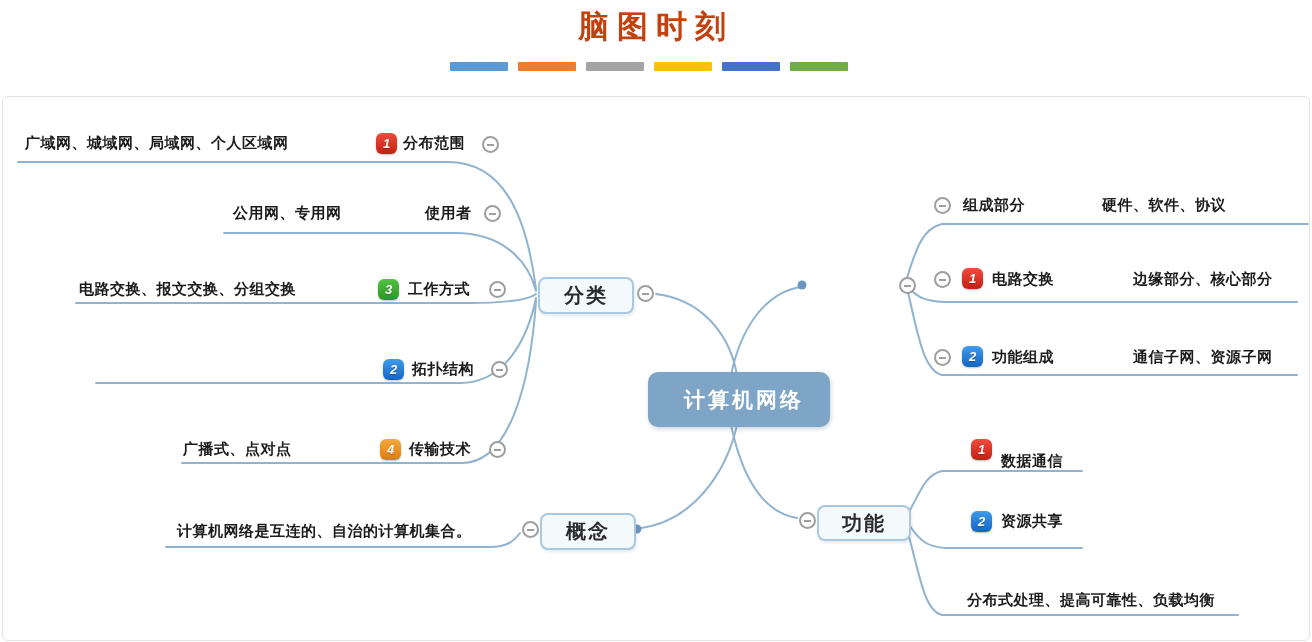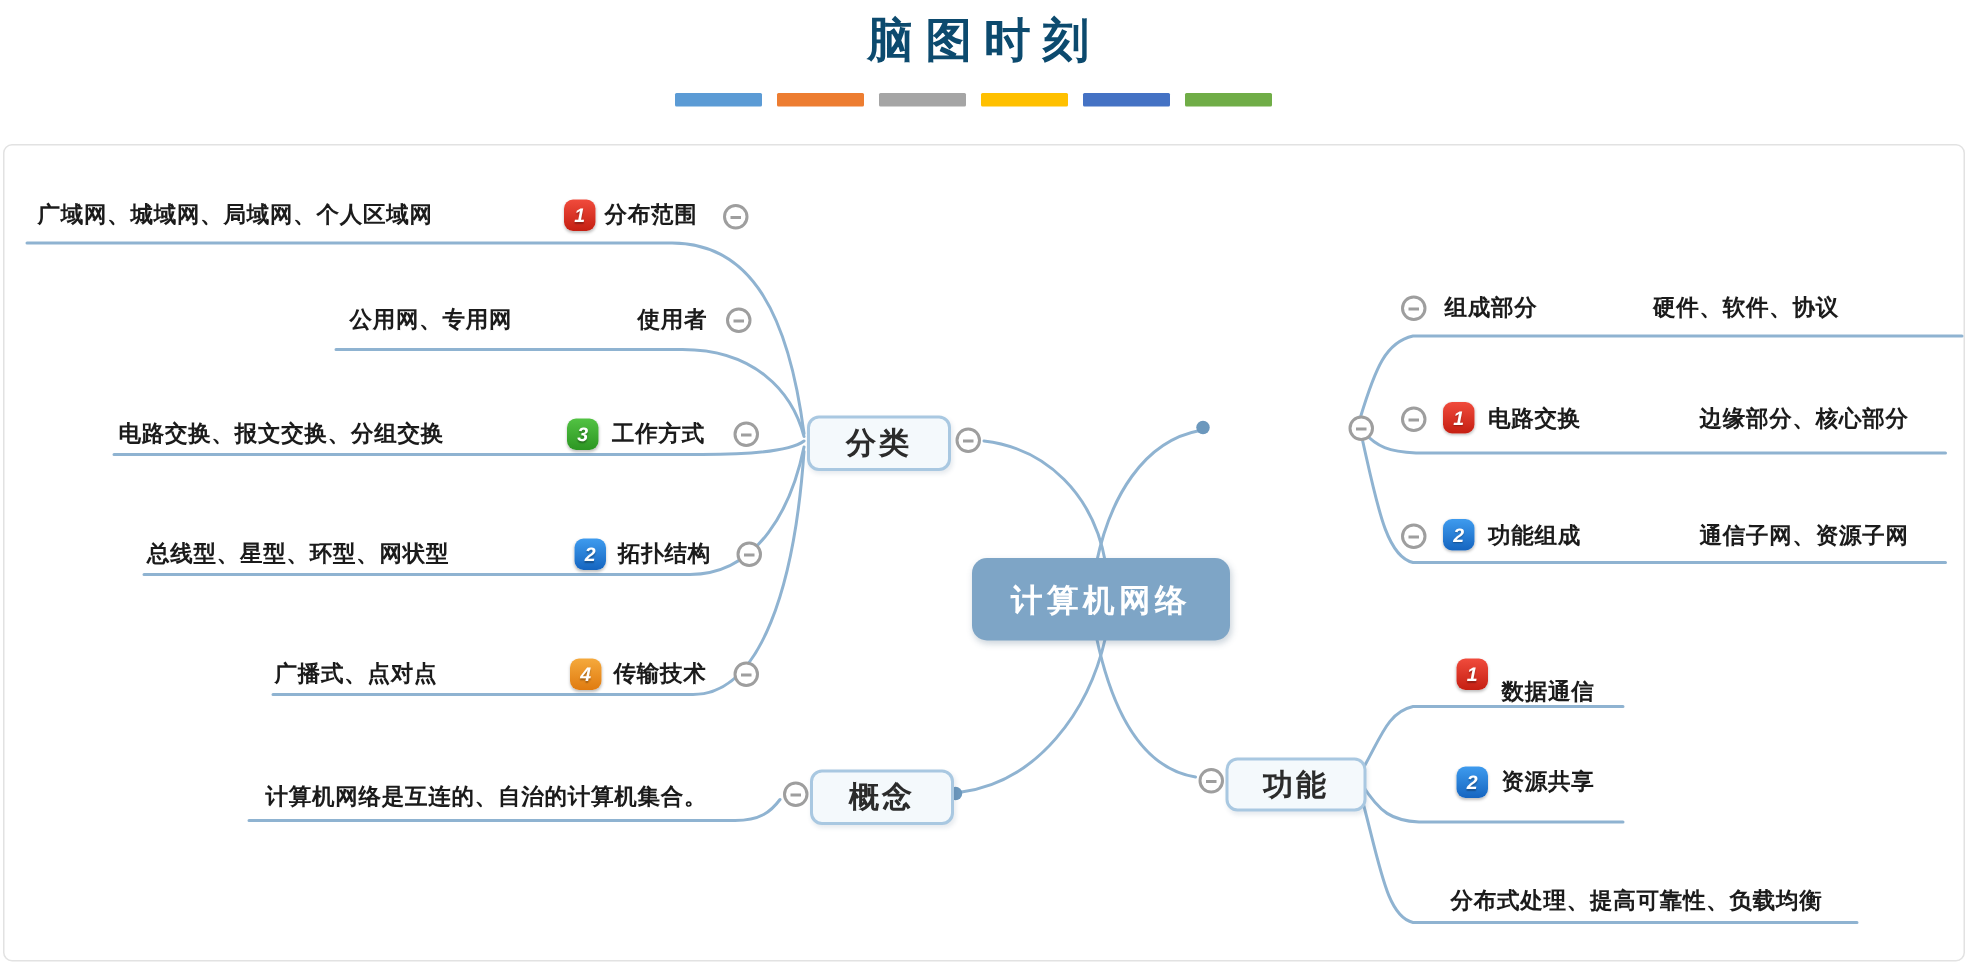--- a/index.html
+++ b/index.html
@@ -36,21 +36,21 @@
   .badge-red{background:linear-gradient(180deg,#F04B3C 0%,#C51F12 100%);}
   .badge-blue{background:linear-gradient(180deg,#3E9BEE 0%,#1565C0 100%);}
   .badge-green{background:linear-gradient(180deg,#52C243 0%,#2C9622 100%);}
   .badge-orange{background:linear-gradient(180deg,#F5A93C 0%,#E07B10 100%);}
 </style>
 </head>
 <body>
 
 <div class="stage">
 
-  <div class="title" style="color: #0c4a6e;">脑图时刻</div>
+  <div class="title" style="color: #c2410c;">脑图时刻</div>
   <div class="bars">
       <div class="bar" style="background: rgb(91, 155, 213);"></div>
       <div class="bar" style="background: rgb(237, 125, 49);"></div>
       <div class="bar" style="background: rgb(165, 165, 165);"></div>
       <div class="bar" style="background: rgb(255, 192, 0);"></div>
       <div class="bar" style="background: rgb(68, 114, 196);"></div>
       <div class="bar" style="background: rgb(112, 173, 71);"></div>
     </div>
 
   <div class="map-border"></div>
@@ -76,40 +76,39 @@
       <path d="M908,292 C918,336 924,371 942,375 H1297"></path>
 
       <path d="M906,517 C920,494 924,475 942,471 H1082"></path>
       <path d="M908,523 C920,542 928,547 946,548 H1082"></path>
       <path d="M906,525 C920,576 924,611 942,615 H1238"></path>
     </g>
     <circle cx="637" cy="529" r="4.5" fill="#6C98BD"></circle>
     <circle cx="802" cy="285" r="4.5" fill="#6C98BD"></circle>
   </svg>
 
-  <div class="root" style="left:648px;top:372px;width:172px;height:55px;">计算机网络</div>
+  <div class="root" style="left:648px;top:372px;width:172px;height:55px;padding-left:10px;">计算机网络</div>
 
   <div class="topic" style="left:538px;top:277px;width:92px;height:33px;">分类</div>
   <div class="expander" style="left:637px;top:285px;"></div>
 
   <span class="leaf" style="left:25px;top:134px;">广域网、城域网、局域网、个人区域网</span>
   <span class="badge badge-red" style="left:376px;top:133px;">1</span>
   <span class="nlabel" style="left:403px;top:134px;">分布范围</span>
   <div class="expander" style="left:482px;top:136px;"></div>
 
   <span class="leaf" style="left:233px;top:204px;">公用网、专用网</span>
   <span class="nlabel" style="left:425px;top:204px;">使用者</span>
   <div class="expander" style="left:484px;top:205px;"></div>
 
   <span class="leaf" style="left:79px;top:280px;">电路交换、报文交换、分组交换</span>
   <span class="badge badge-green" style="left:378px;top:279px;">3</span>
   <span class="nlabel" style="left:408px;top:280px;">工作方式</span>
   <div class="expander" style="left:489px;top:281px;"></div>
 
-  <span class="leaf" style="left:98px;top:360px;">总线型、星型、环型、网状型</span>
   <span class="badge badge-blue" style="left:383px;top:359px;">2</span>
   <span class="nlabel" style="left:412px;top:360px;">拓扑结构</span>
   <div class="expander" style="left:491px;top:361px;"></div>
 
   <span class="leaf" style="left:183px;top:440px;">广播式、点对点</span>
   <span class="badge badge-orange" style="left:380px;top:439px;">4</span>
   <span class="nlabel" style="left:409px;top:440px;">传输技术</span>
   <div class="expander" style="left:489px;top:441px;"></div>
 
   <div class="expander" style="left:522px;top:521px;"></div>

